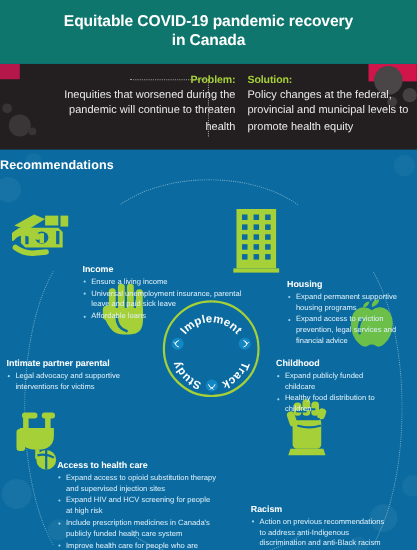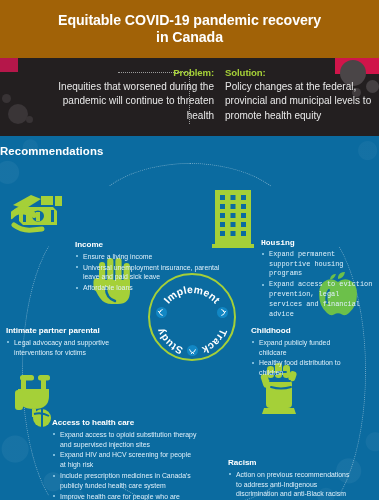--- a/index.html
+++ b/index.html
@@ -6,21 +6,21 @@
   body{
     width:379px;height:500px;overflow:hidden;
     font-family:"Liberation Sans", sans-serif;
     background:#0b6ba0;
   }
   .poster{position:relative;width:379px;height:500px;overflow:hidden;background:#0b6ba0;}
 
   
   .header{
     position:absolute;left:0;top:0;width:379px;height:58px;
-    background:#a16207;
+    background:#0f766e;
     display:flex;align-items:center;justify-content:center;
     z-index:4;
   }
   .header-title{
     color:#ffffff;font-size:14.2px;font-weight:bold;line-height:1.22;
     text-align:center;letter-spacing:-0.1px;width:330px;
   }
 
   
   .band{
@@ -119,21 +119,21 @@
     position:relative;color:#dff0fa;font-size:6.9px;line-height:1.42;
     padding-left:8px;margin-bottom:1.2px;
   }
   .sec-list li:before{
     content:"";position:absolute;left:1px;top:3.4px;
     width:2px;height:2px;border-radius:50%;background:#9fd3ee;
   }
 
   
   .sec-income{left:75px;top:60px;width:150px;}
-  .sec-housing{left:261px;top:58px;width:115px;font-family:Liberation Mono, monospace;}
+  .sec-housing{left:261px;top:74px;width:115px;}
   .sec-ipv{left:6px;top:146px;width:105px;}
   .sec-childhood{left:251px;top:146px;width:105px;}
   .sec-health{left:52px;top:238px;width:145px;}
   .sec-racism{left:228px;top:278px;width:125px;}
 
   
   .icon{position:absolute;}
   .ic-income{left:11px;top:55px;width:58px;height:48px;}
   .ic-housing{left:212px;top:50px;width:42px;height:62px;}
   .ic-hand{left:92px;top:120px;width:44px;height:52px;}

